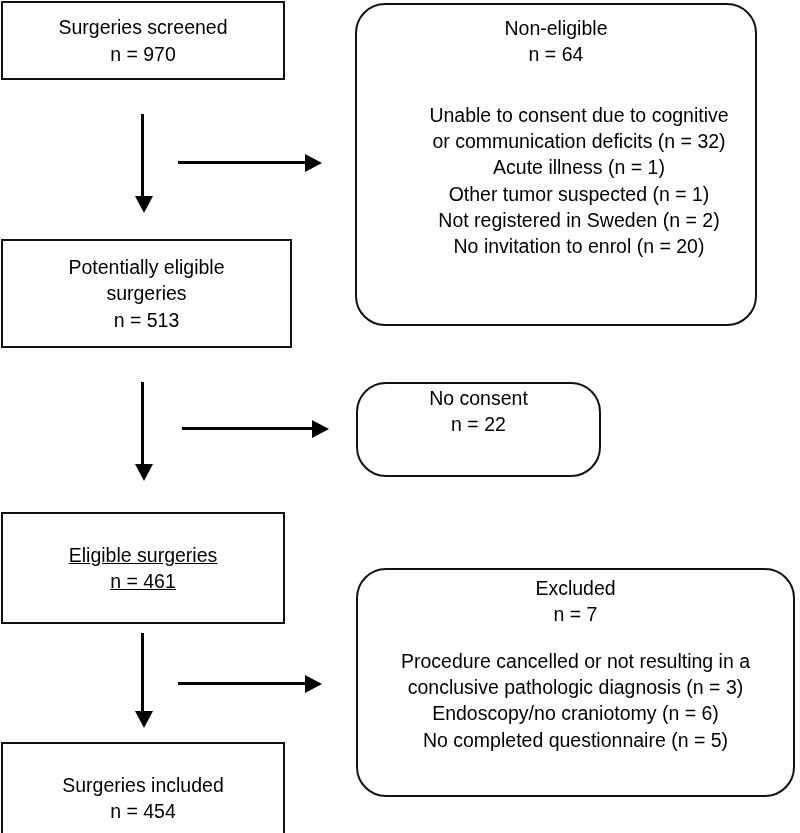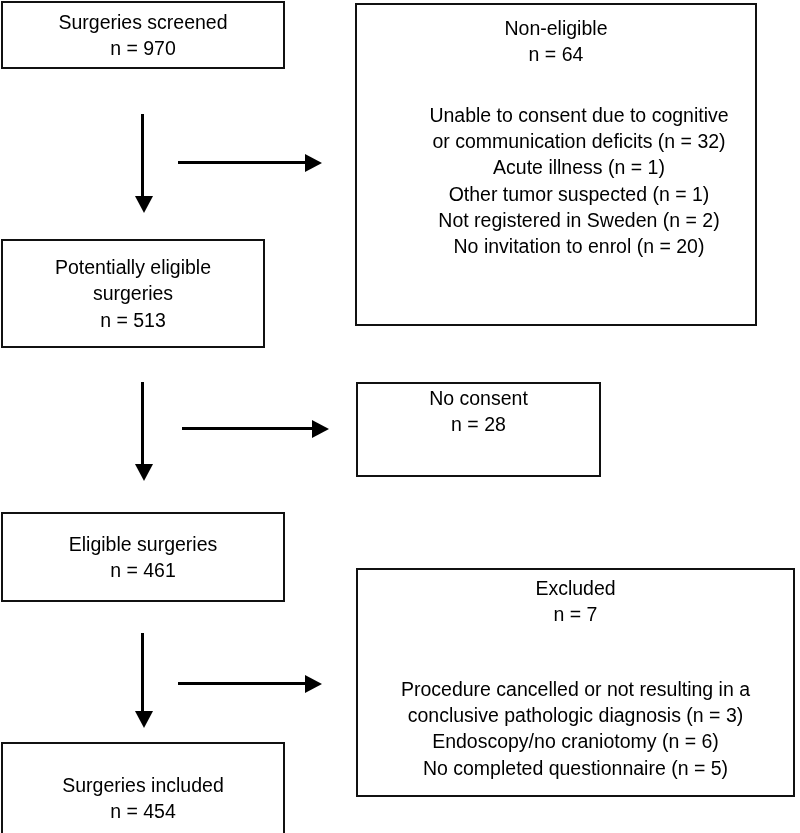--- a/index.html
+++ b/index.html
@@ -43,34 +43,35 @@
   }
 
   
   .node.left {
     justify-content: center;
   }
 
   
   .node.right {
     justify-content: flex-start;
-  }
-
-  
-  #node-screened   { left: 1px;   top: 1px;   width: 284px; height: 68px; }
-  #node-potential  { left: 1px;   top: 239px; width: 264px; height: 109px; }
-  #node-eligible   { left: 1px;   top: 512px; width: 284px; height: 90px; }
+    border-radius: 30px;
+  }
+
+  
+  #node-screened   { left: 1px;   top: 1px;   width: 284px; height: 79px; }
+  #node-potential  { left: 1px;   top: 239px; width: 291px; height: 109px; }
+  #node-eligible   { left: 1px;   top: 512px; width: 284px; height: 112px; text-decoration: underline; }
   #node-included   { left: 1px;   top: 742px; width: 284px; height: 112px; }
 
   #node-noneligible { left: 355px; top: 3px;   width: 402px; height: 323px; padding-top: 10px; }
   #node-noconsent   { left: 356px; top: 382px; width: 245px; height: 95px; justify-content: flex-start; padding-top: 1px; }
   #node-excluded    { left: 356px; top: 568px; width: 439px; height: 229px; padding-top: 5px; }
 
   #node-noneligible .detail-block { margin-top: 34px; padding-left: 46px; }
-  #node-excluded .detail-block    { margin-top: 48px; }
+  #node-excluded .detail-block    { margin-top: 20px; }
 
   
   .vline {
     position: absolute;
     width: 3px;
     background: #000000;
   }
   .vhead {
     position: absolute;
     width: 0;
@@ -156,21 +157,21 @@
       <span class="line">Acute illness (n = 1)</span>
       <span class="line">Other tumor suspected (n = 1)</span>
       <span class="line">Not registered in Sweden (n = 2)</span>
       <span class="line">No invitation to enrol (n = 20)</span>
     </div>
   </div>
 
   <div class="node right" id="node-noconsent">
     <div class="title-block">
       <span class="line">No consent</span>
-      <span class="line">n = 28</span>
+      <span class="line">n = 22</span>
     </div>
   </div>
 
   <div class="node right" id="node-excluded">
     <div class="title-block">
       <span class="line">Excluded</span>
       <span class="line">n = 7</span>
     </div>
     <div class="detail-block">
       <span class="line">Procedure cancelled or not resulting in a</span>

